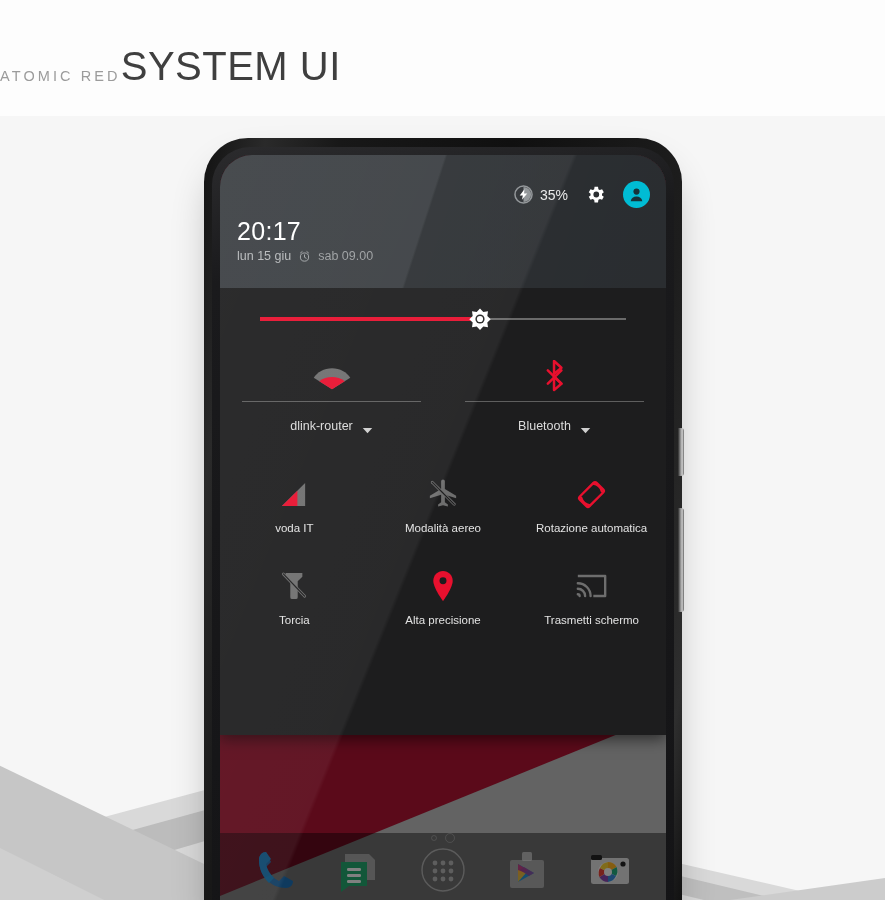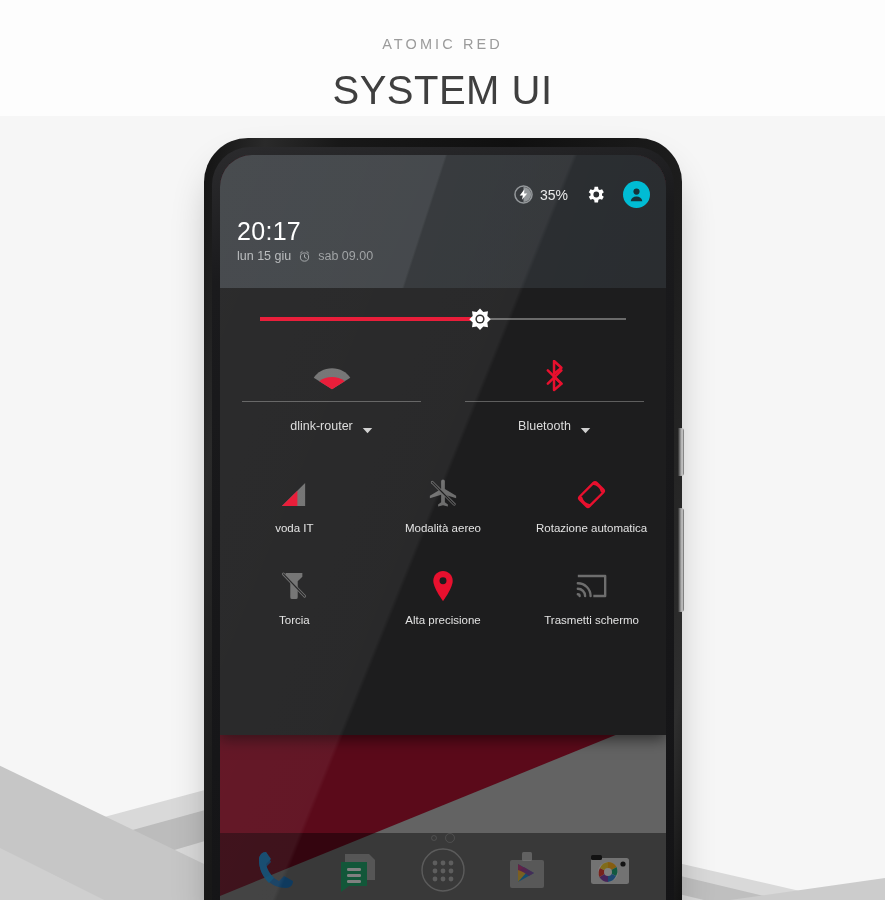--- a/index.html
+++ b/index.html
@@ -8,21 +8,21 @@
     font-family: "Liberation Sans", sans-serif;
     overflow: hidden;
     background: #f7f7f7;
   }
   #stage { position: relative; width: 885px; height: 900px; overflow: hidden; }
 
   
   .banner {
     position: absolute; left: 0; top: 0; width: 885px; height: 116px;
     background: #fdfdfd; z-index: 40;
-    display: flex; flex-direction: column;
+    display: flex; flex-direction: row;
     align-items: center; justify-content: flex-start;
   }
   .banner-sub {
     margin-top: 36px;
     font-size: 14.5px; letter-spacing: 3.1px;
     color: #9b9b9b; font-weight: 400;
   }
   .banner-title {
     margin-top: 16px;
     font-size: 40px; letter-spacing: 0.5px;

